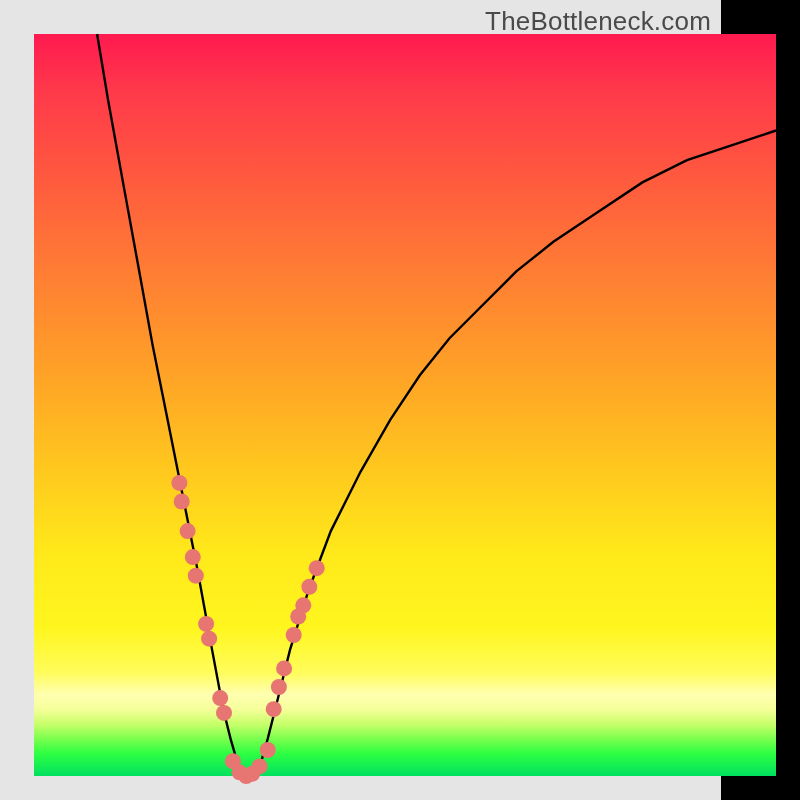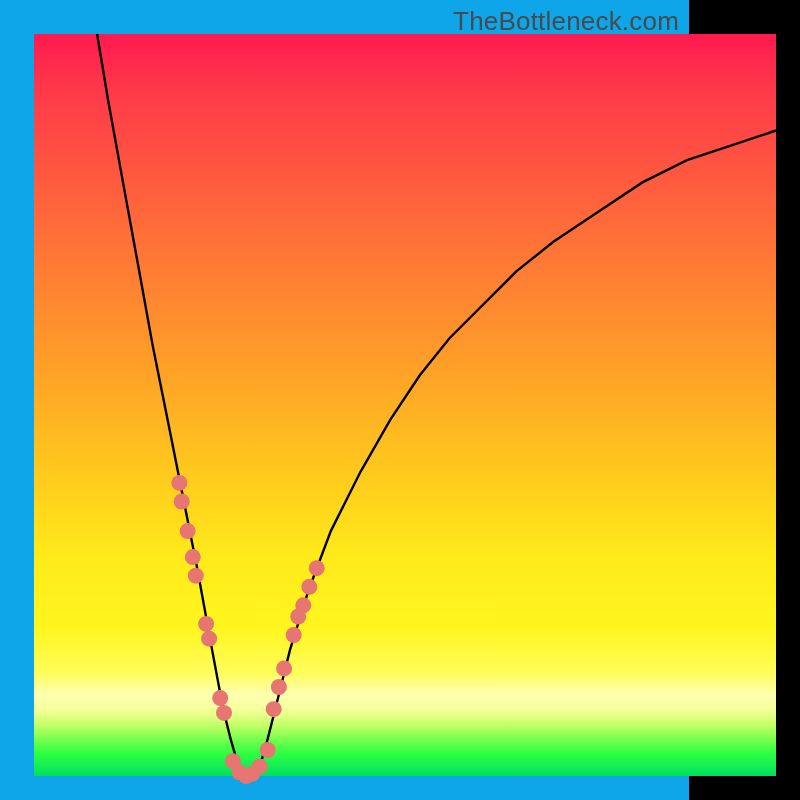--- a/index.html
+++ b/index.html
@@ -10,21 +10,22 @@
     overflow: hidden;
     background: #000;
     font-family: Arial, Helvetica, sans-serif;
   }
   #frame {
     position: absolute;
     left: 0;
     top: 0;
     width: 689px;
     height: 800px;
-    background: #0ea5e9;
+    background: #e5e5e5;
+    padding-left: 32px;
   }
   #plot {
     position: absolute;
     left: 34px;
     top: 34px;
     width: 742px;
     height: 742px;
     
     background: linear-gradient(
       to bottom,

